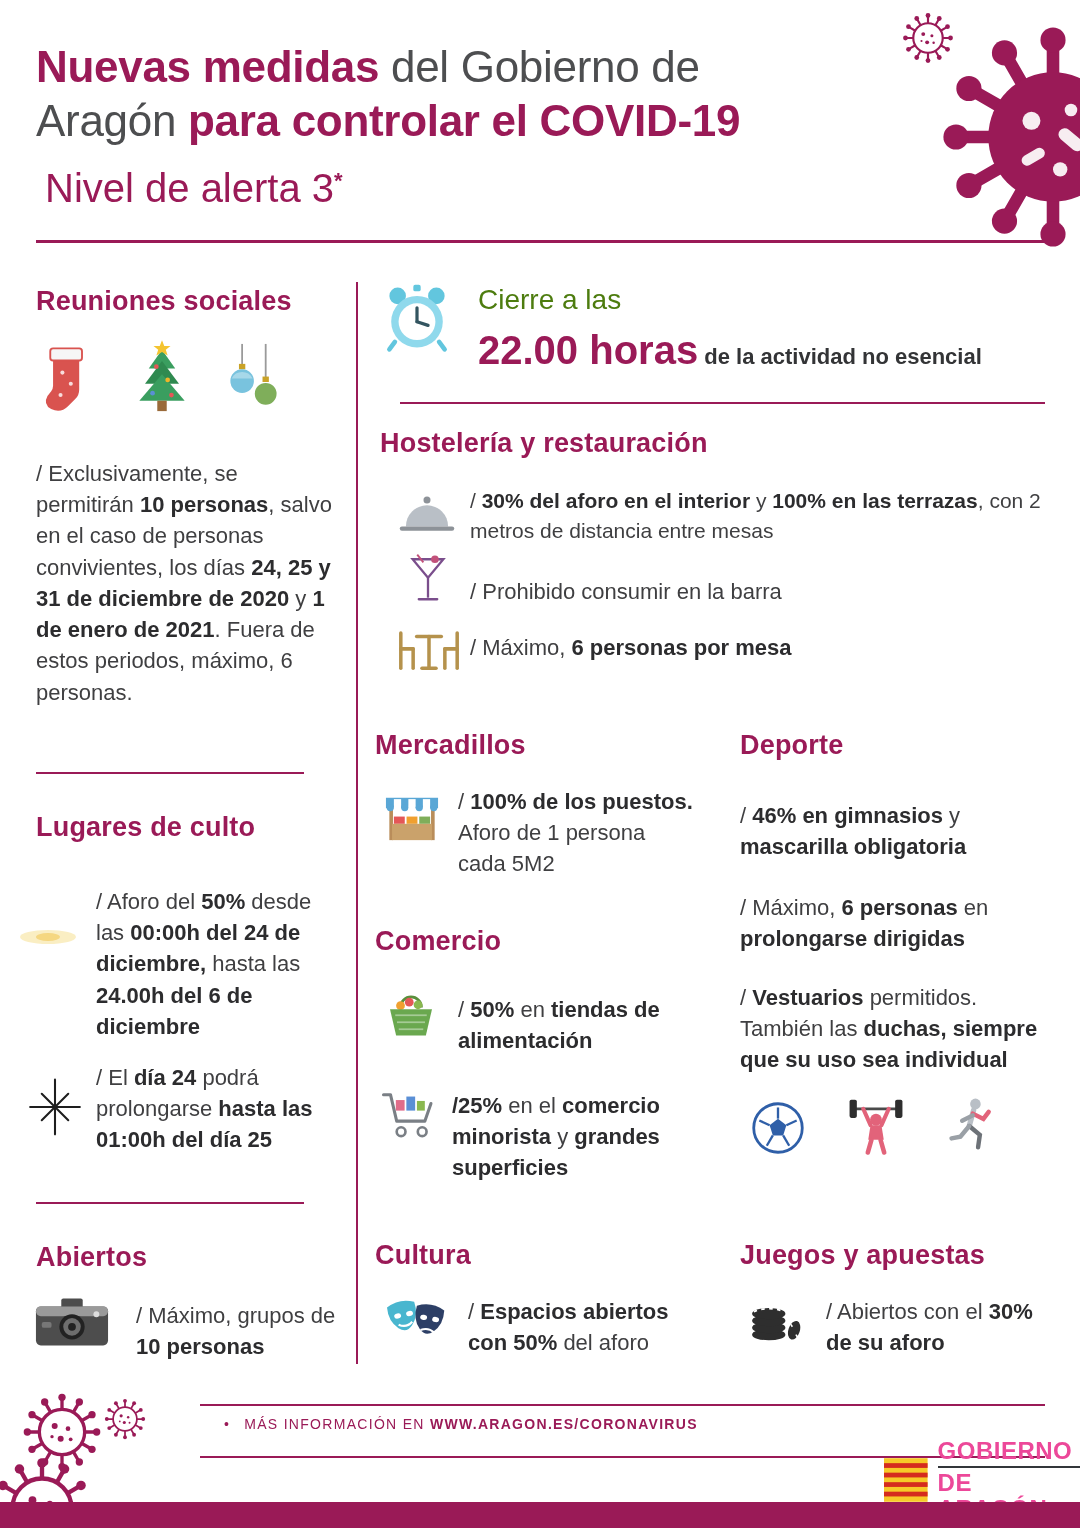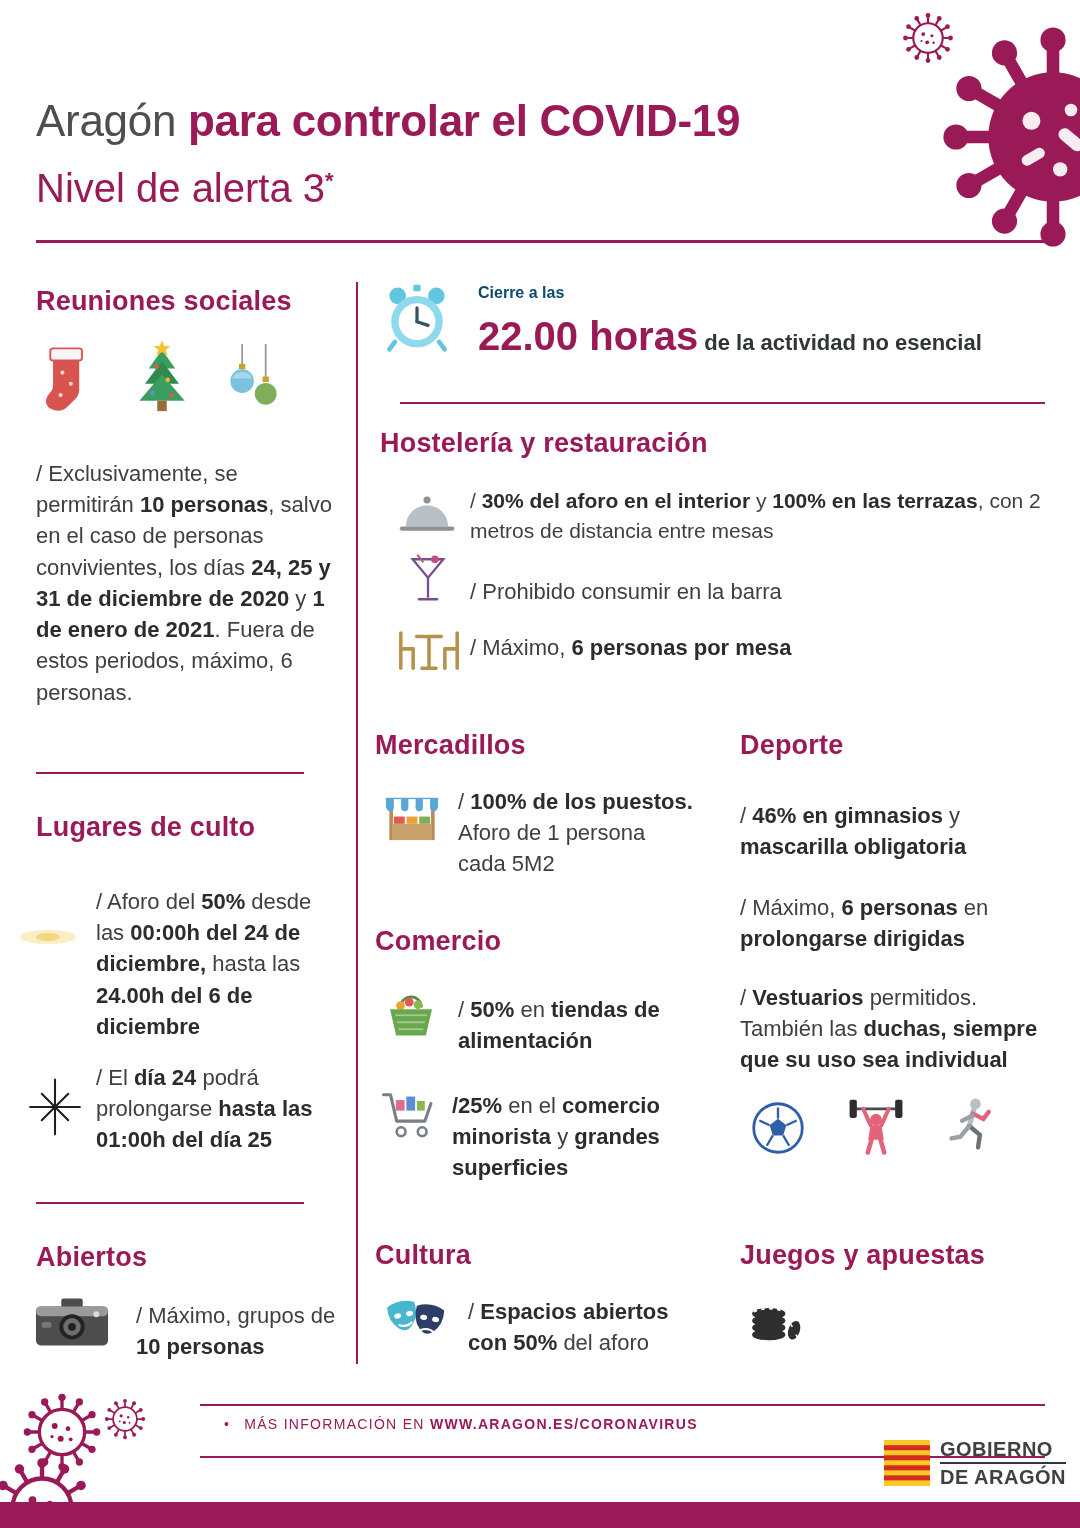--- a/index.html
+++ b/index.html
@@ -8,35 +8,35 @@
   .page {
     position:relative; width:1080px; height:1528px; background:#fff;
     overflow:hidden; font-family:"Liberation Sans","DejaVu Sans",sans-serif;
     color:var(--ink);
   }
   .abs { position:absolute; }
   .b { font-weight:700; }
   .a { color:var(--accent); }
   .title { font-size:44px; line-height:1.22; font-weight:400; color:#4d4e50; letter-spacing:-0.3px; }
   .title .b { font-weight:800; }
-  .nivel { font-size:40px; font-weight:400; color:var(--accent); }
+  .nivel { font-size:40px; font-weight:400; color:var(--accent);margin-left:9px; }
   .nivel sup { font-size:55%; font-weight:700; vertical-align:super; }
   .order { font-size:20px; font-style:italic; color:#3a3a3c; letter-spacing:0.2px; }
   .h { font-size:27px; font-weight:700; color:var(--accent); letter-spacing:0.2px; }
   .t { font-size:22px; line-height:1.42; color:var(--ink); }
   .t .b { color:#2c2c2e; }
   .rule { background:var(--accent); height:2.5px; }
   .rule.thin { height:2px; }
   .vrule { background:var(--accent); width:2px; }
-  .closure-intro { font-size:16px; font-weight:700; color:#0c4a6e; }
+  .closure-intro { font-size:28px; font-weight:400; color:#4d7c0f; }
   .closure-time { font-size:40px; font-weight:800; color:var(--accent); }
   .closure-scope { font-size:22px; font-weight:700; color:#333436; }
   .footer-info { font-size:14px; color:var(--accent); letter-spacing:1.3px; font-weight:500; }
   .footer-info .dot { margin-right:14px; }
-  .logo-text { font-size:20px; font-weight:700; color:#404040; letter-spacing:0.5px; line-height:1.1; }
+  .logo-text { font-size:24px; font-weight:700; color:#ec4899; letter-spacing:0.5px; line-height:1.1; }
   .logo-sep { height:1.5px; background:#33363a; margin:2px 0; }
   svg { display:block; }
 </style>
 </head>
 <body>
 
 <div class="page">
 
   <svg width="0" height="0" style="position:absolute">
     <defs>
@@ -112,20 +112,21 @@
           <circle cx="-11" cy="-9" r="4.5"></circle>
             <circle cx="9" cy="-5" r="3.5"></circle>
             <circle cx="-2" cy="10" r="4.5"></circle>
           <circle cx="13" cy="11" r="2.8"></circle>
             <circle cx="-15" cy="7" r="2.5"></circle>
         </g>
       </g>
     </defs>
   </svg>
 
+  <div class="abs title" style="left:36px;top:40px;width:860px"><span class="b a">Nuevas medidas</span><span> del Gobierno de</span></div>
   <div class="abs title" style="left:36px;top:94px;width:900px"><span>Aragón </span><span class="b a">para controlar el COVID-19</span></div>
   <div class="abs nivel" style="left:36px;top:166px"><span>Nivel de alerta 3</span><sup>*</sup></div>
 
   <svg class="abs" style="left:902px;top:12px;width:52px;height:52px;color:var(--accent)" viewBox="-60 -60 120 120">
       <use href="#virus-outline"></use>
     </svg>
   <svg class="abs" style="left:938px;top:22px;width:230px;height:230px;color:var(--accent)" viewBox="-64 -64 128 128">
       <use href="#virus-filled"></use>
     </svg>
 
@@ -355,20 +356,21 @@
       <ellipse cx="26" cy="47" rx="19" ry="6.5"></ellipse>
         <ellipse cx="26" cy="39" rx="19" ry="6.5"></ellipse>
       <ellipse cx="26" cy="31" rx="19" ry="6.5"></ellipse>
         <ellipse cx="26" cy="23" rx="19" ry="6.5"></ellipse>
     </g>
     <path d="M9 21 a19 6.5 0 0 1 34 0" fill="none" stroke="#ffffff" stroke-width="2" stroke-dasharray="4 5"></path>
     <ellipse cx="55" cy="42" rx="6.5" ry="11" fill="#2e2e2e" transform="rotate(18 55 42)"></ellipse>
     <line x1="51" y1="35" x2="53" y2="38" stroke="#ffffff" stroke-width="1.8"></line>
     <line x1="57" y1="47" x2="59" y2="50" stroke="#ffffff" stroke-width="1.8"></line>
   </svg>
+  <div class="abs t" style="left:826px;top:1296px;width:220px"><span>/ Abiertos con el </span><span class="b">30% de su aforo</span></div>
 
   <div class="abs rule thin" style="left:200px;top:1404px;width:845px"></div>
   <div class="abs footer-info" style="left:224px;top:1416px">
     <span class="dot">•</span><span><span>MÁS INFORMACIÓN EN </span><span class="b">WWW.ARAGON.ES/CORONAVIRUS</span></span>
   </div>
   <div class="abs rule thin" style="left:200px;top:1456px;width:845px"></div>
 
   <svg class="abs" style="left:22px;top:1392px;width:80px;height:80px;color:var(--accent)" viewBox="-60 -60 120 120">
       <use href="#virus-outline"></use>
     </svg>

